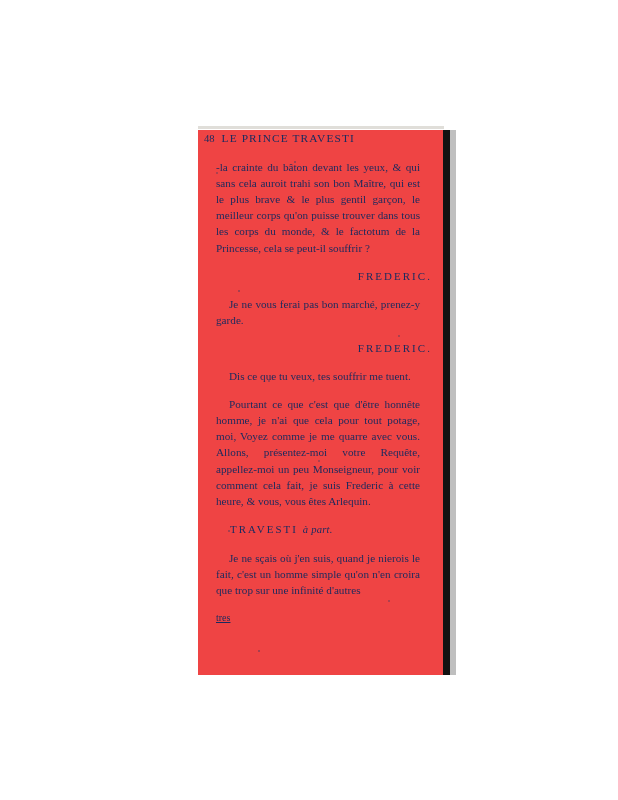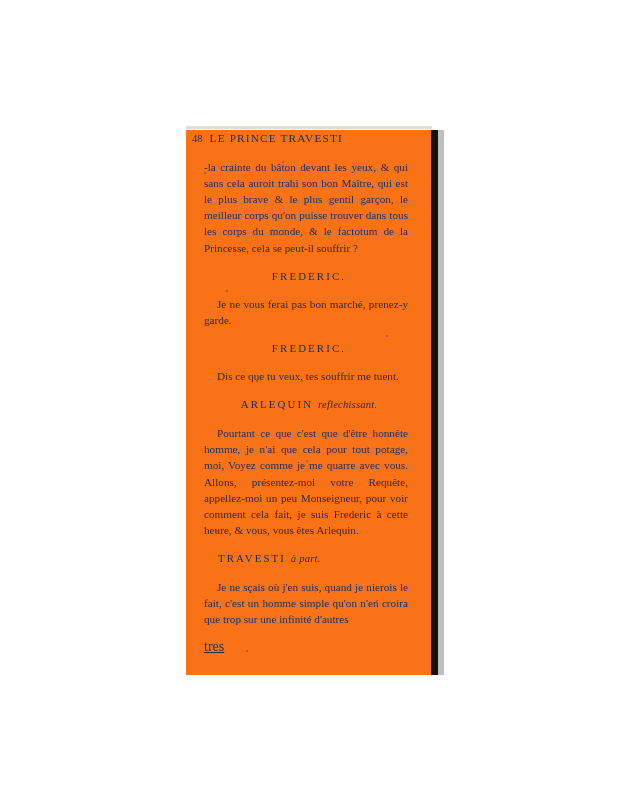--- a/index.html
+++ b/index.html
@@ -19,25 +19,25 @@
     position: absolute;
     left: 0; top: 0;
     width: 618px;
     height: 800px;
     background: #ffffff;
   }
 
   
   .scan {
     position: absolute;
-    left: 186px;
+    left: 198px;
     top: 130px;
     width: 246px;
     height: 545px;
-    background: #f97316;
+    background: #ef4444;
   }
 
   
   .gutter {
     position: absolute;
     right: -6px;
     top: 0;
     width: 7px;
     height: 100%;
     background: #121212;
@@ -95,41 +95,41 @@
     text-indent: 0;
     text-align: justify;
     hyphens: none;
   }
   p.par.ind {
     text-indent: 13px;
   }
 
   .speaker {
     display: block;
-    text-align: center;
+    text-align: right;
     letter-spacing: 2.1px;
     font-size: 10.9px;
     margin: 1px 0 0 0;
     padding-left: 6px;
     color: #1b2b60;
   }
   .speaker .sd {
     letter-spacing: .2px;
     font-style: italic;
     font-size: 10.6px;
   }
   .speaker.left {
     text-align: left;
     padding-left: 26px;
   }
 
   .catchword {
     text-align: right;
     padding-right: 16px;
-    font-size: 14px;
+    font-size: 10px;
     margin-top: 1px;
     text-decoration: underline;
   }
 
   
   .speck {
     position: absolute;
     background: #2c3a63;
     opacity: .45;
     border-radius: 50%;
@@ -156,21 +156,20 @@
       <span class="speaker"><span>FREDERIC.</span></span>
 
 
 
       <p class="par ind">Je ne vous ferai pas bon marché, prenez-y garde.</p>
 
       <span class="speaker"><span>FREDERIC.</span></span>
 
       <p class="par ind">Dis ce que tu veux, tes souffrir me tuent.</p>
 
-      <span class="speaker"><span>ARLEQUIN</span> <span class="sd">reflechissant.</span></span>
 
       <p class="par ind">Pourtant ce que c'est que d'être honnête homme, je n'ai que cela pour tout potage, moi, Voyez comme je me quarre avec vous. Allons, présentez-moi votre Requête, appellez-moi un peu Monseigneur, pour voir comment cela fait, je suis Frederic à cette heure, &amp; vous, vous êtes Arlequin.</p>
 
       <span class="speaker left"><span>TRAVESTI</span> <span class="sd">à part.</span></span>
 
       <p class="par ind">Je ne sçais où j'en suis, quand je nierois le fait, c'est un homme simple qu'on n'en croira que trop sur une infinité d'autres</p>
 
       <p class="par catchword">tres</p>
 
     </div>

